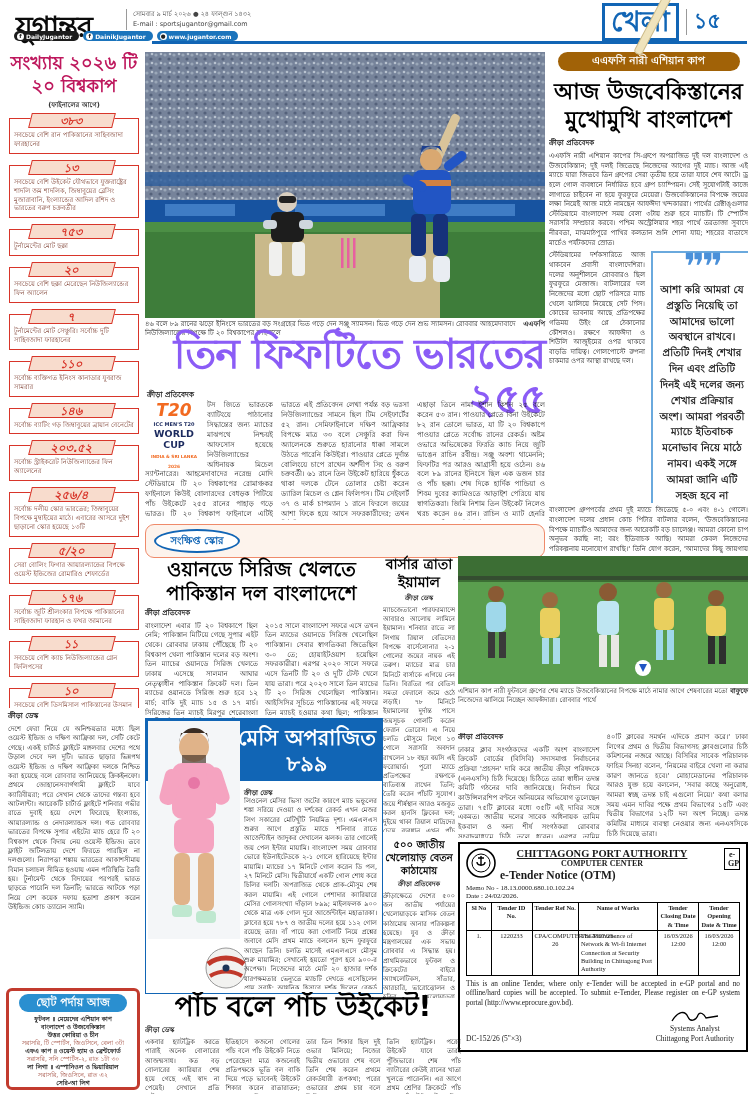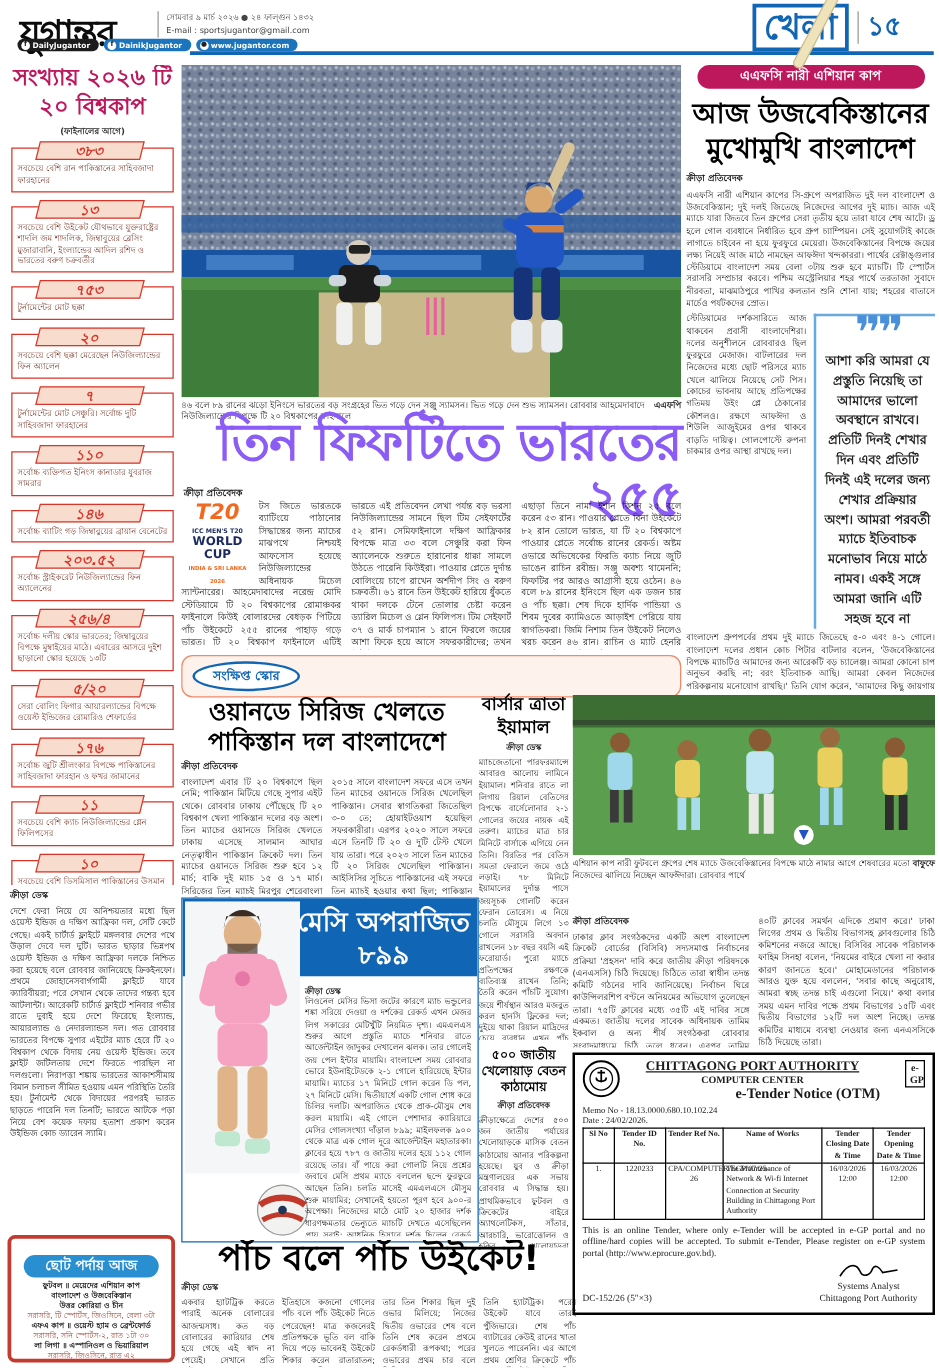--- a/index.html
+++ b/index.html
@@ -45,21 +45,21 @@
   .t20 .t20wc { font-size:9.5px; font-weight:900; color:#1b2a5e; line-height:1; }
   .t20 .t20venue { font-size:4.3px; font-weight:700; color:#f26a21; }
 
   
   .scorebar { position:absolute; left:145px; top:524px; width:400px; height:34px; border:1.6px solid #ef8a6a; border-radius:9px; background:#fdf3ec; display:flex; align-items:center; gap:8px; padding:0 8px; }
   .score-oval { min-width:86px; height:24px; border:2px solid #1165b5; border-radius:50%; display:flex; align-items:center; justify-content:center; font-size:10px; font-weight:900; color:#1165b5; background:#fff; }
   .score-text { font-size:6.9px; font-weight:700; line-height:1.45; color:#222; }
 
   
   .afc { position:absolute; left:549px; top:52px; width:199px; height:502px; overflow:hidden; }
-  .kicker { margin:0 auto; width:182px; height:19px; background:#be185d; color:#fff; font-size:10.5px; font-weight:900; display:flex; align-items:center; justify-content:center; border-radius:10px; }
+  .kicker { margin:0 auto; width:182px; height:19px; background:#a16207; color:#fff; font-size:10.5px; font-weight:900; display:flex; align-items:center; justify-content:center; border-radius:10px; }
   .afc-h { font-size:22px; font-weight:900; text-align:center; line-height:1.25; margin:7px 0 4px; color:#000; }
   .byline { font-size:7px; font-weight:800; margin-bottom:3px; color:#111; }
   .afc-b1, .afc-b2, .afc-bmid { font-size:6.8px; text-align:justify; line-height:1.42; color:#1a1a1a; }
   .afc-mid { display:flex; gap:6px; margin:3px 0; }
   .afc-bmid { flex:1; }
   .quote { width:97px; text-align:center; border-left:2px solid #6aa9dd; border-top:2px solid #6aa9dd; padding:3px 2px 0 5px; }
   .qmark { font-size:36px; color:#4a90d9; line-height:0.6; font-weight:900; letter-spacing:-3px; }
   .qtext { font-size:10.2px; font-weight:700; line-height:1.55; color:#222; margin-top:4px; }
 
   
@@ -82,21 +82,21 @@
   .wcap .credit { float:right; font-weight:700; }
   .bcb-h { position:absolute; left:458px; top:705px; width:290px; font-size:19px; font-weight:900; text-align:center; color:#000; }
   .bcb-cols { position:absolute; left:458px; top:733px; width:290px; height:105px; display:flex; gap:7px; overflow:hidden; }
   .bcb-cols .bcol { flex:1; font-size:6.9px; text-align:justify; line-height:1.4; }
 
   
   .tender { position:absolute; left:458px; top:842px; width:290px; height:210px; border:2px solid #000; background:#fff; padding:4px 6px; font-family:"Liberation Serif","DejaVu Serif",serif; }
   .t-head { display:grid; grid-template-columns:34px 1fr 36px; align-items:start; }
   .t-org { font-size:10.5px; font-weight:900; text-align:center; text-decoration:underline; }
   .t-center { font-size:8px; font-weight:700; text-align:center; }
-  .t-title { font-size:11.5px; font-weight:900; text-align:right; margin-top:1px; }
+  .t-title { font-size:11.5px; font-weight:900; text-align:left; margin-top:1px; }
   .egp { border:1.5px solid #000; font-size:8px; font-weight:700; text-align:center; padding:1px 3px;margin-left:20px; }
   .t-memo { display:flex; justify-content:space-between; font-size:7px; margin:3px 0 2px;flex-direction:column; }
   .tender table { width:100%; border-collapse:collapse; table-layout:fixed; }
   .tender th, .tender td { border:1px solid #000; font-size:6.4px; padding:1px 2px; vertical-align:top; text-align:center; line-height:1.3; }
   .tender th { font-weight:700; }
   .tender td.name { text-align:left; }
   .t-note { font-size:7.3px; text-align:justify; margin-top:3px; line-height:1.35; }
   .t-sig { position:relative; height:36px; }
   .t-ref { position:absolute; left:0; bottom:1px; font-size:7.5px; }
   .sig-block { position:absolute; right:6px; bottom:0; text-align:center; font-size:7.5px; line-height:1.35; }
@@ -117,21 +117,21 @@
   .f-byline { font-size:6.8px; font-weight:800; margin:3px 0 2px; }
   .f-cols { display:flex; gap:6px; }
   .f-cols .fcol { flex:1; font-size:6.6px; text-align:justify; line-height:1.38; }
 
   
   .leaving { position:absolute; left:4px; top:710px; width:140px; height:276px; overflow:hidden; padding:0 4px; }
   .lv-h { font-size:16.5px; font-weight:900; text-align:center; line-height:1.3; color:#000; }
   .lv-body { font-size:6.7px; text-align:justify; line-height:1.4; }
 
   
-  .tv { position:absolute; left:6px; top:988px; width:134px; height:102px; border:3px solid #c23b2e; border-radius:6px; background:#fff; padding:13px 4px; overflow:hidden; }
+  .tv { position:absolute; left:6px; top:988px; width:134px; height:102px; border:3px solid #c23b2e; border-radius:6px; background:#fff; padding:3px 4px; overflow:hidden; }
   .tv-pill { background:#2a8fd0; color:#fff; font-size:11px; font-weight:900; border-radius:12px; height:18px; display:flex; align-items:center; justify-content:center; margin:0 6px 3px; }
   .tv-line { font-size:6.1px; text-align:center; line-height:1.32; }
   .tv-line.b { font-weight:800; color:#111; }
   .tv-line.n { color:#a04a3c; }
 </style>
 </head>
 <body>
 
 <div class="page">
 

